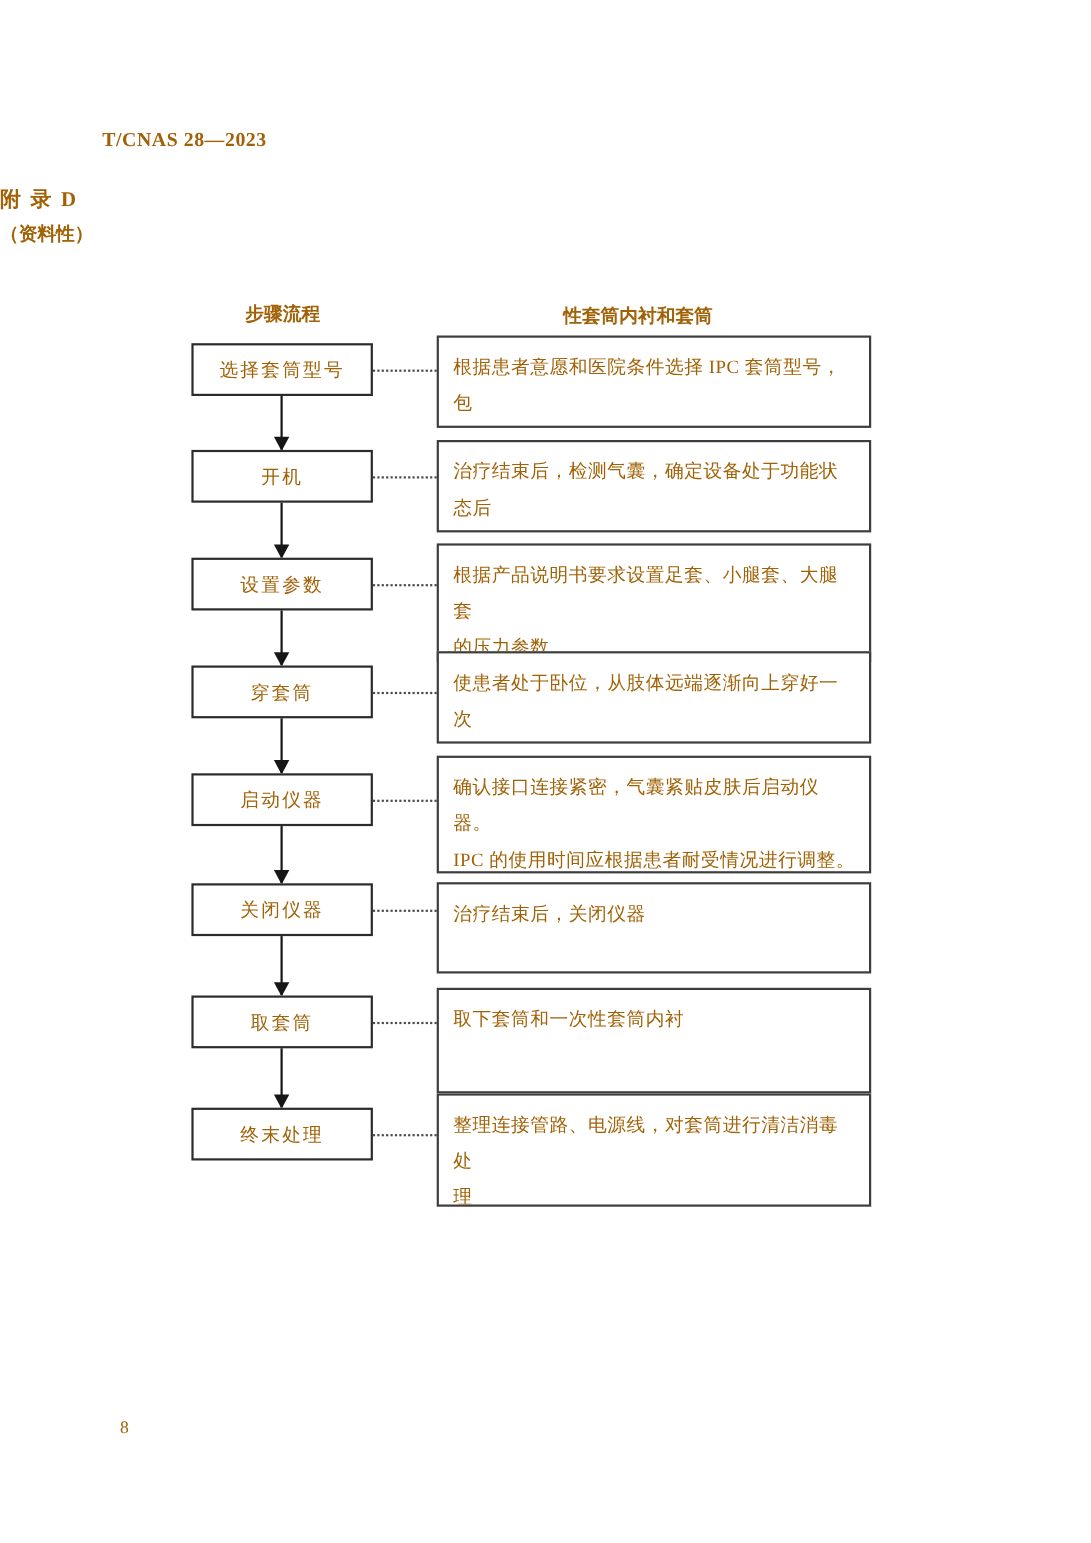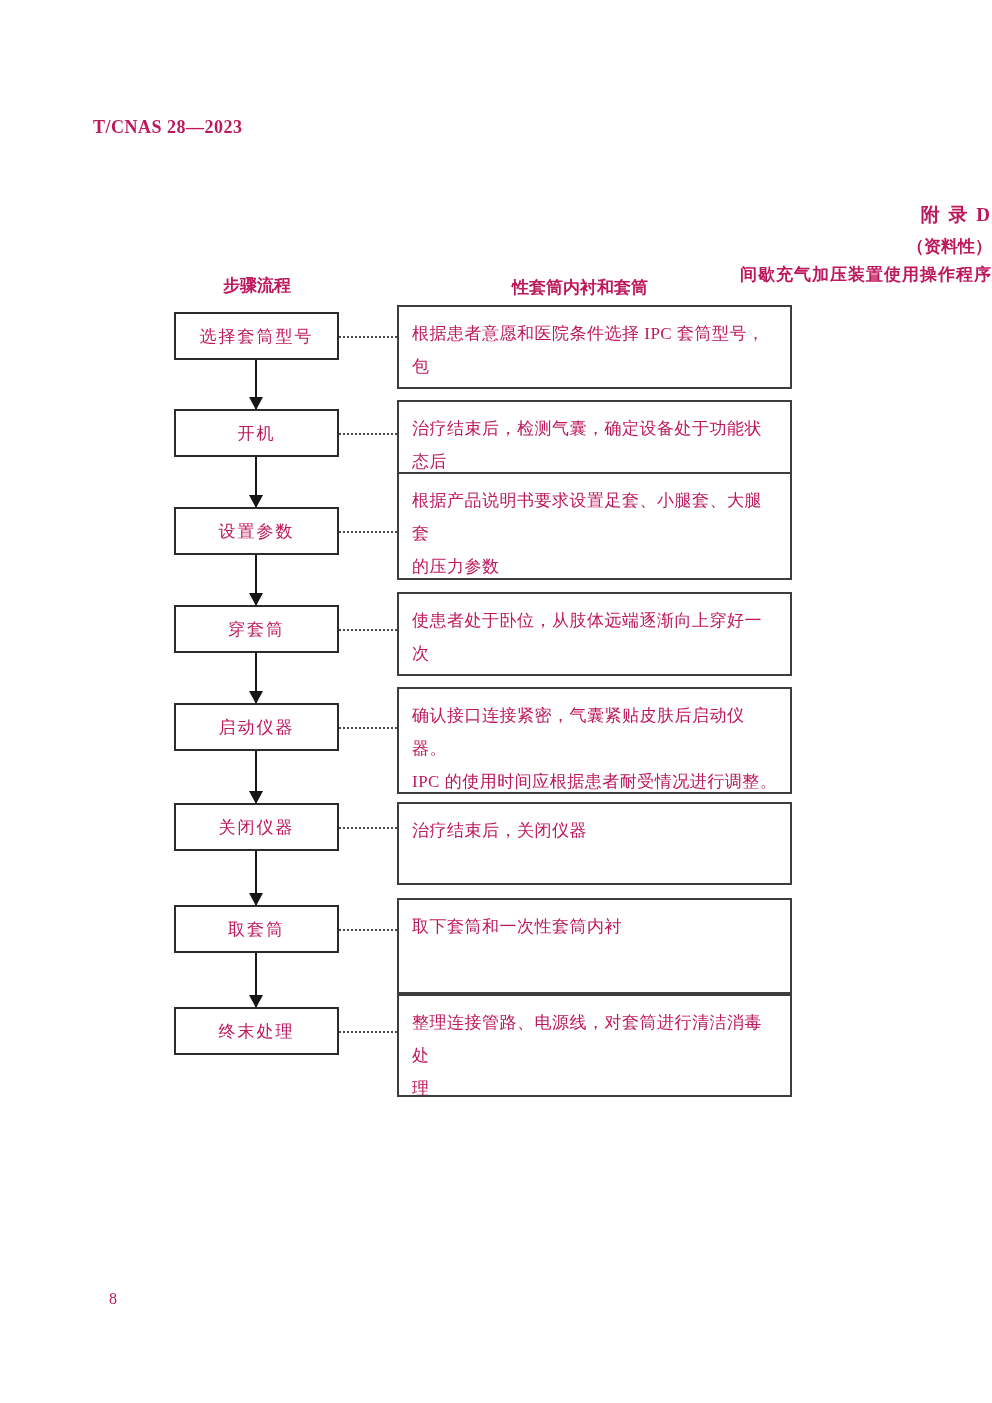--- a/index.html
+++ b/index.html
@@ -3,32 +3,32 @@
 <meta charset="utf-8">
 <style>
   html, body { margin: 0; padding: 0; background: #888; }
   .page {
     position: relative;
     width: 992px;
     height: 1403px;
     margin: 0 auto;
     background: #ffffff;
     font-family: "Liberation Serif", "DejaVu Serif", serif;
-    color: #be185d;
+    color: #a16207;
     overflow: hidden;
   }
   .doc-code {
     position: absolute;
     left: 93px;
     top: 117px;
     font-size: 18px;
     font-weight: bold;
     letter-spacing: 0.5px;
   }
-  .title-block { position: absolute; left: 0; width: 100%; text-align: right; margin-top: 34px; }
+  .title-block { position: absolute; left: 0; width: 100%; text-align: left; }
   .appendix-title   { top: 168px; font-size: 19px; font-weight: bold; letter-spacing: 2px; }
   .appendix-subtitle{ top: 201px; font-size: 17px; font-weight: bold; }
   .appendix-heading { top: 229px; font-size: 17px; font-weight: bold; letter-spacing: 1px; }
   .col-header {
     position: absolute;
     font-size: 17px;
     font-weight: bold;
     white-space: nowrap;
     transform: translateX(-50%);
   }
@@ -94,21 +94,20 @@
 </style>
 </head>
 <body>
 
 <div class="page">
 
   <div class="doc-code">T/CNAS 28—2023</div>
 
   <div class="title-block appendix-title">附 录 D</div>
   <div class="title-block appendix-subtitle">（资料性）</div>
-  <div class="title-block appendix-heading">间歇充气加压装置使用操作程序</div>
 
   <div class="col-header left">步骤流程</div>
   <div class="col-header right">性套筒内衬和套筒</div>
 
   <div class="step-box" style="top:312px">选择套筒型号</div>
   <div class="note-box" style="top:305px;height:84px">根据患者意愿和医院条件选择 IPC 套筒型号，包
 括膝上型和膝下型</div>
   <div class="dotted-link" style="top:336px"></div>
   <div class="v-arrow" style="top:360px;height:49px">
       <span class="head"></span>
@@ -116,21 +115,21 @@
 
   <div class="step-box" style="top:409px">开机</div>
   <div class="note-box" style="top:400px;height:84px">治疗结束后，检测气囊，确定设备处于功能状态后
 开机</div>
   <div class="dotted-link" style="top:433px"></div>
   <div class="v-arrow" style="top:457px;height:50px">
       <span class="head"></span>
     </div>
 
   <div class="step-box" style="top:507px">设置参数</div>
-  <div class="note-box" style="top:472px;height:108px">根据产品说明书要求设置足套、小腿套、大腿套
+  <div class="note-box" style="top:494px;height:108px">根据产品说明书要求设置足套、小腿套、大腿套
 的压力参数</div>
   <div class="dotted-link" style="top:531px"></div>
   <div class="v-arrow" style="top:555px;height:50px">
       <span class="head"></span>
     </div>
 
   <div class="step-box" style="top:605px">穿套筒</div>
   <div class="note-box" style="top:592px;height:84px">使患者处于卧位，从肢体远端逐渐向上穿好一次
 性套筒内衬和套筒</div>
   <div class="dotted-link" style="top:629px"></div>

